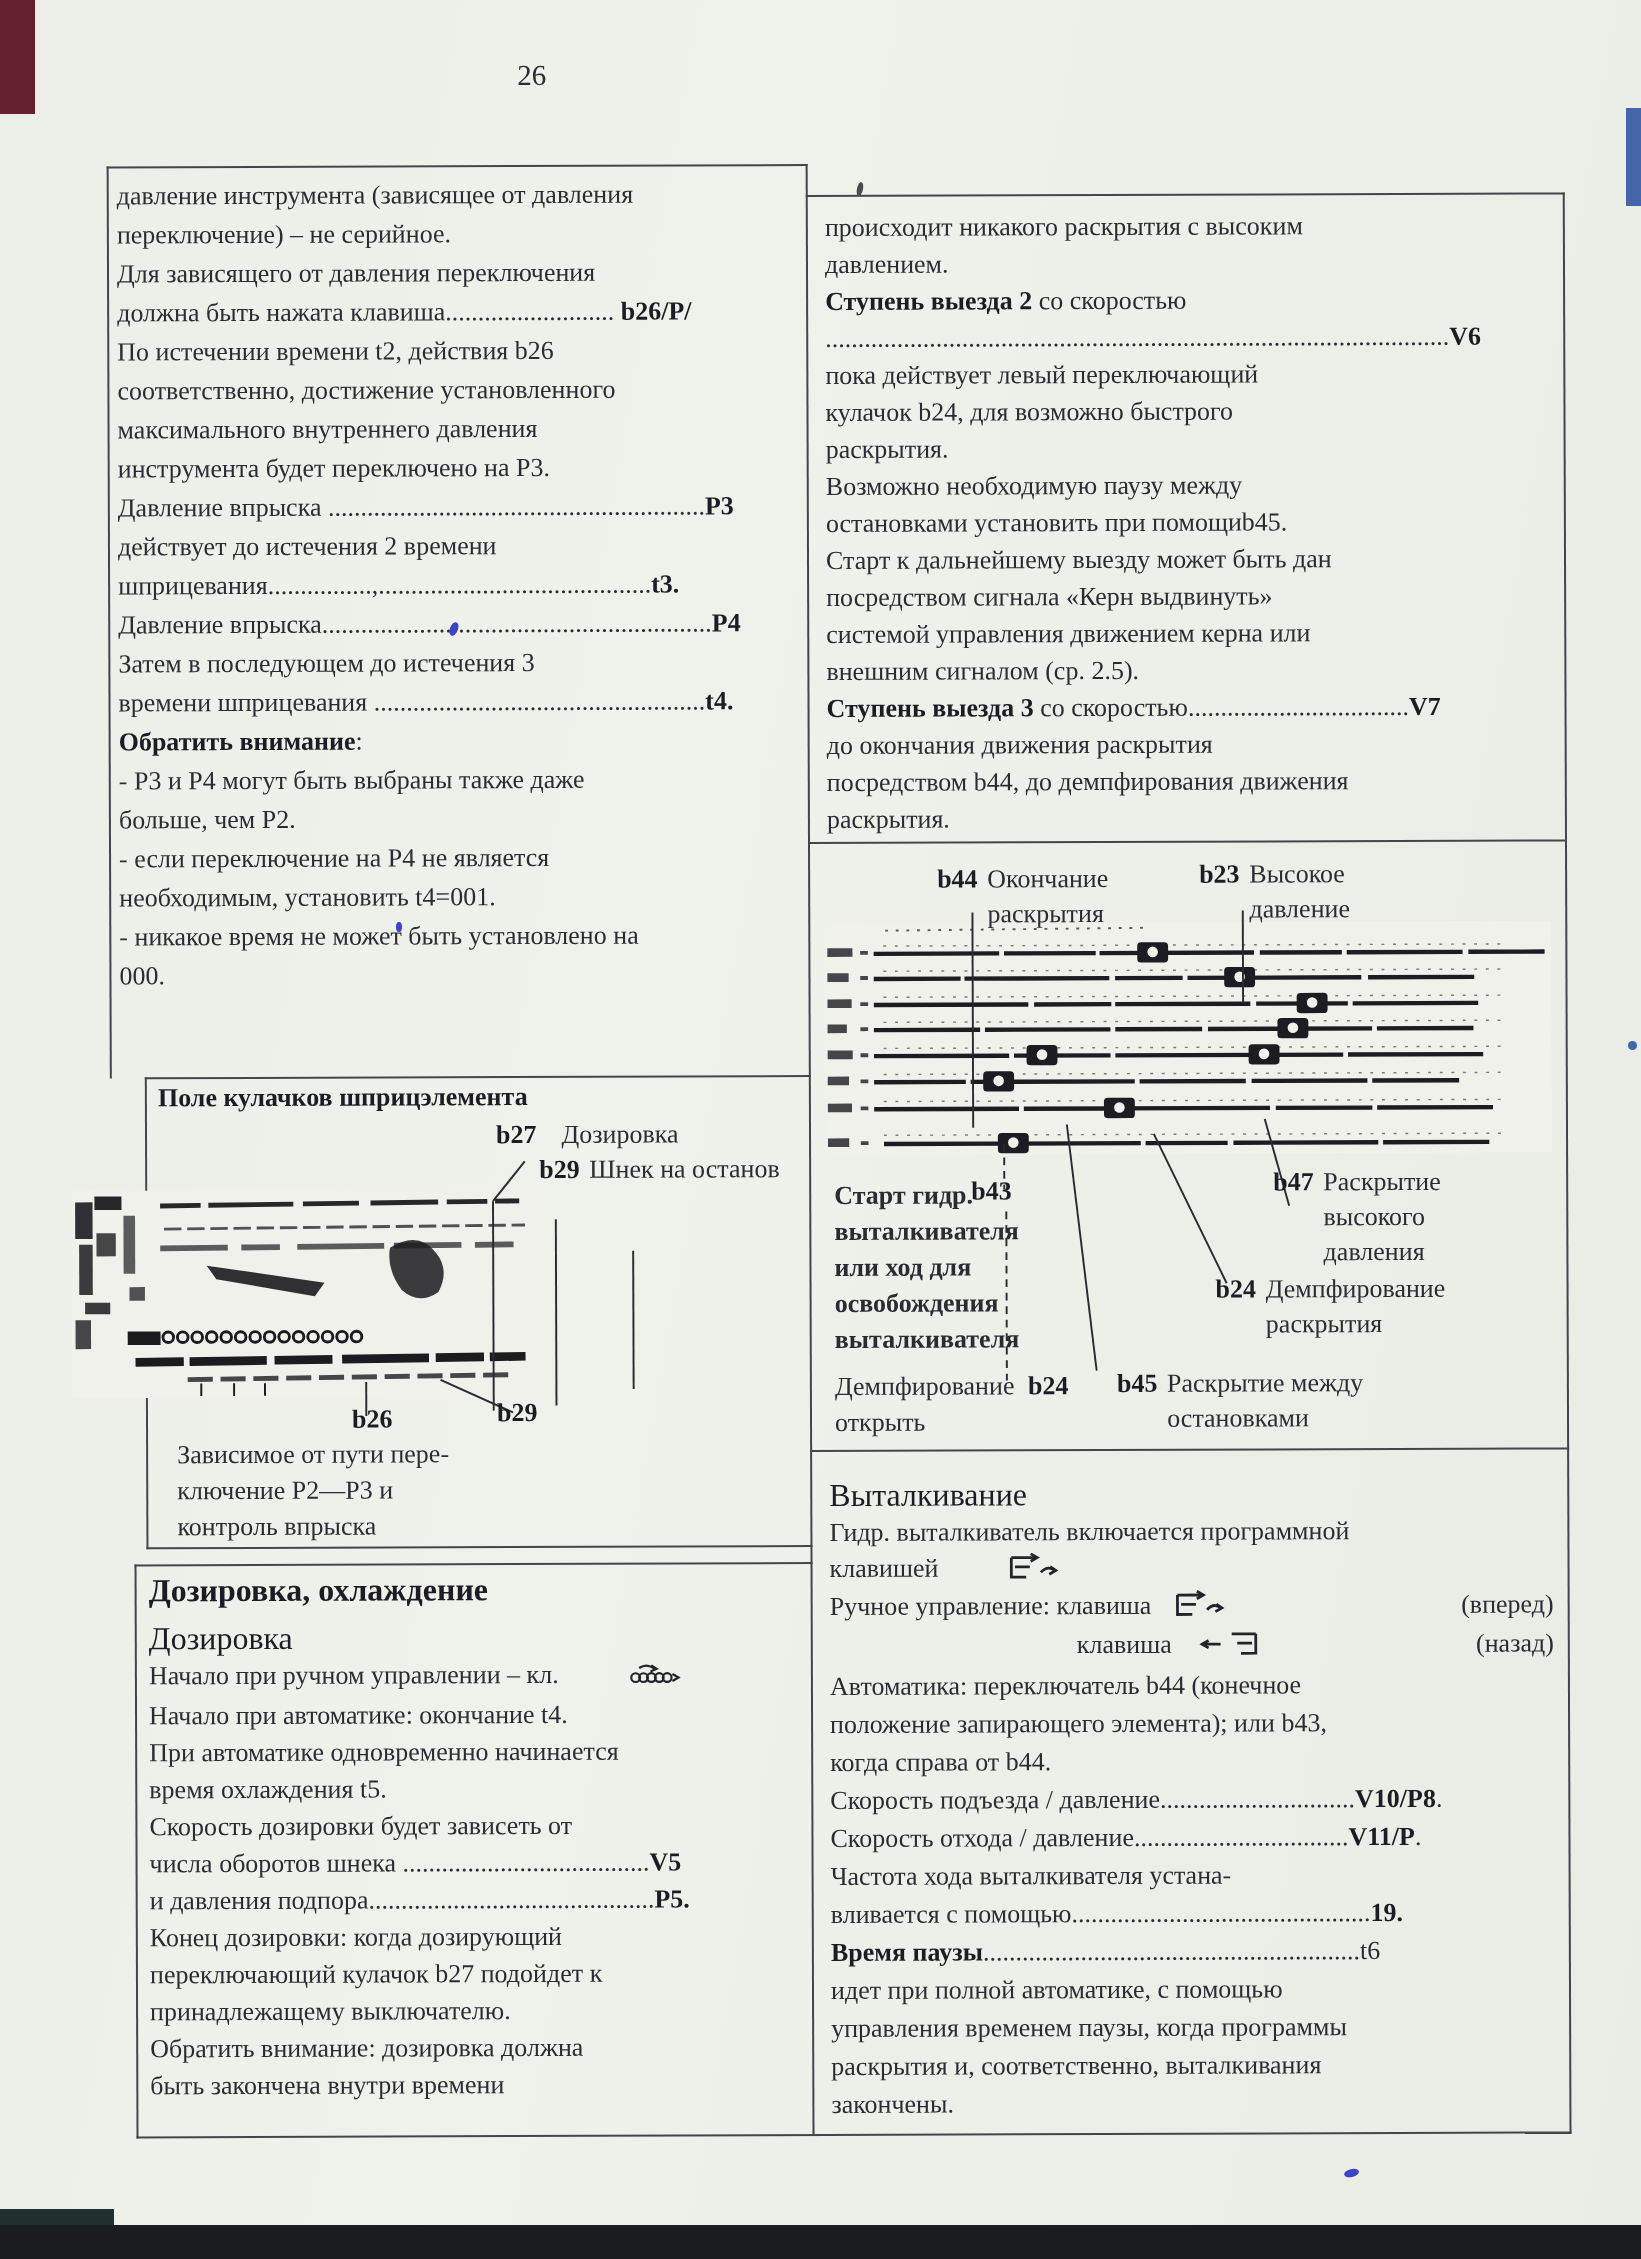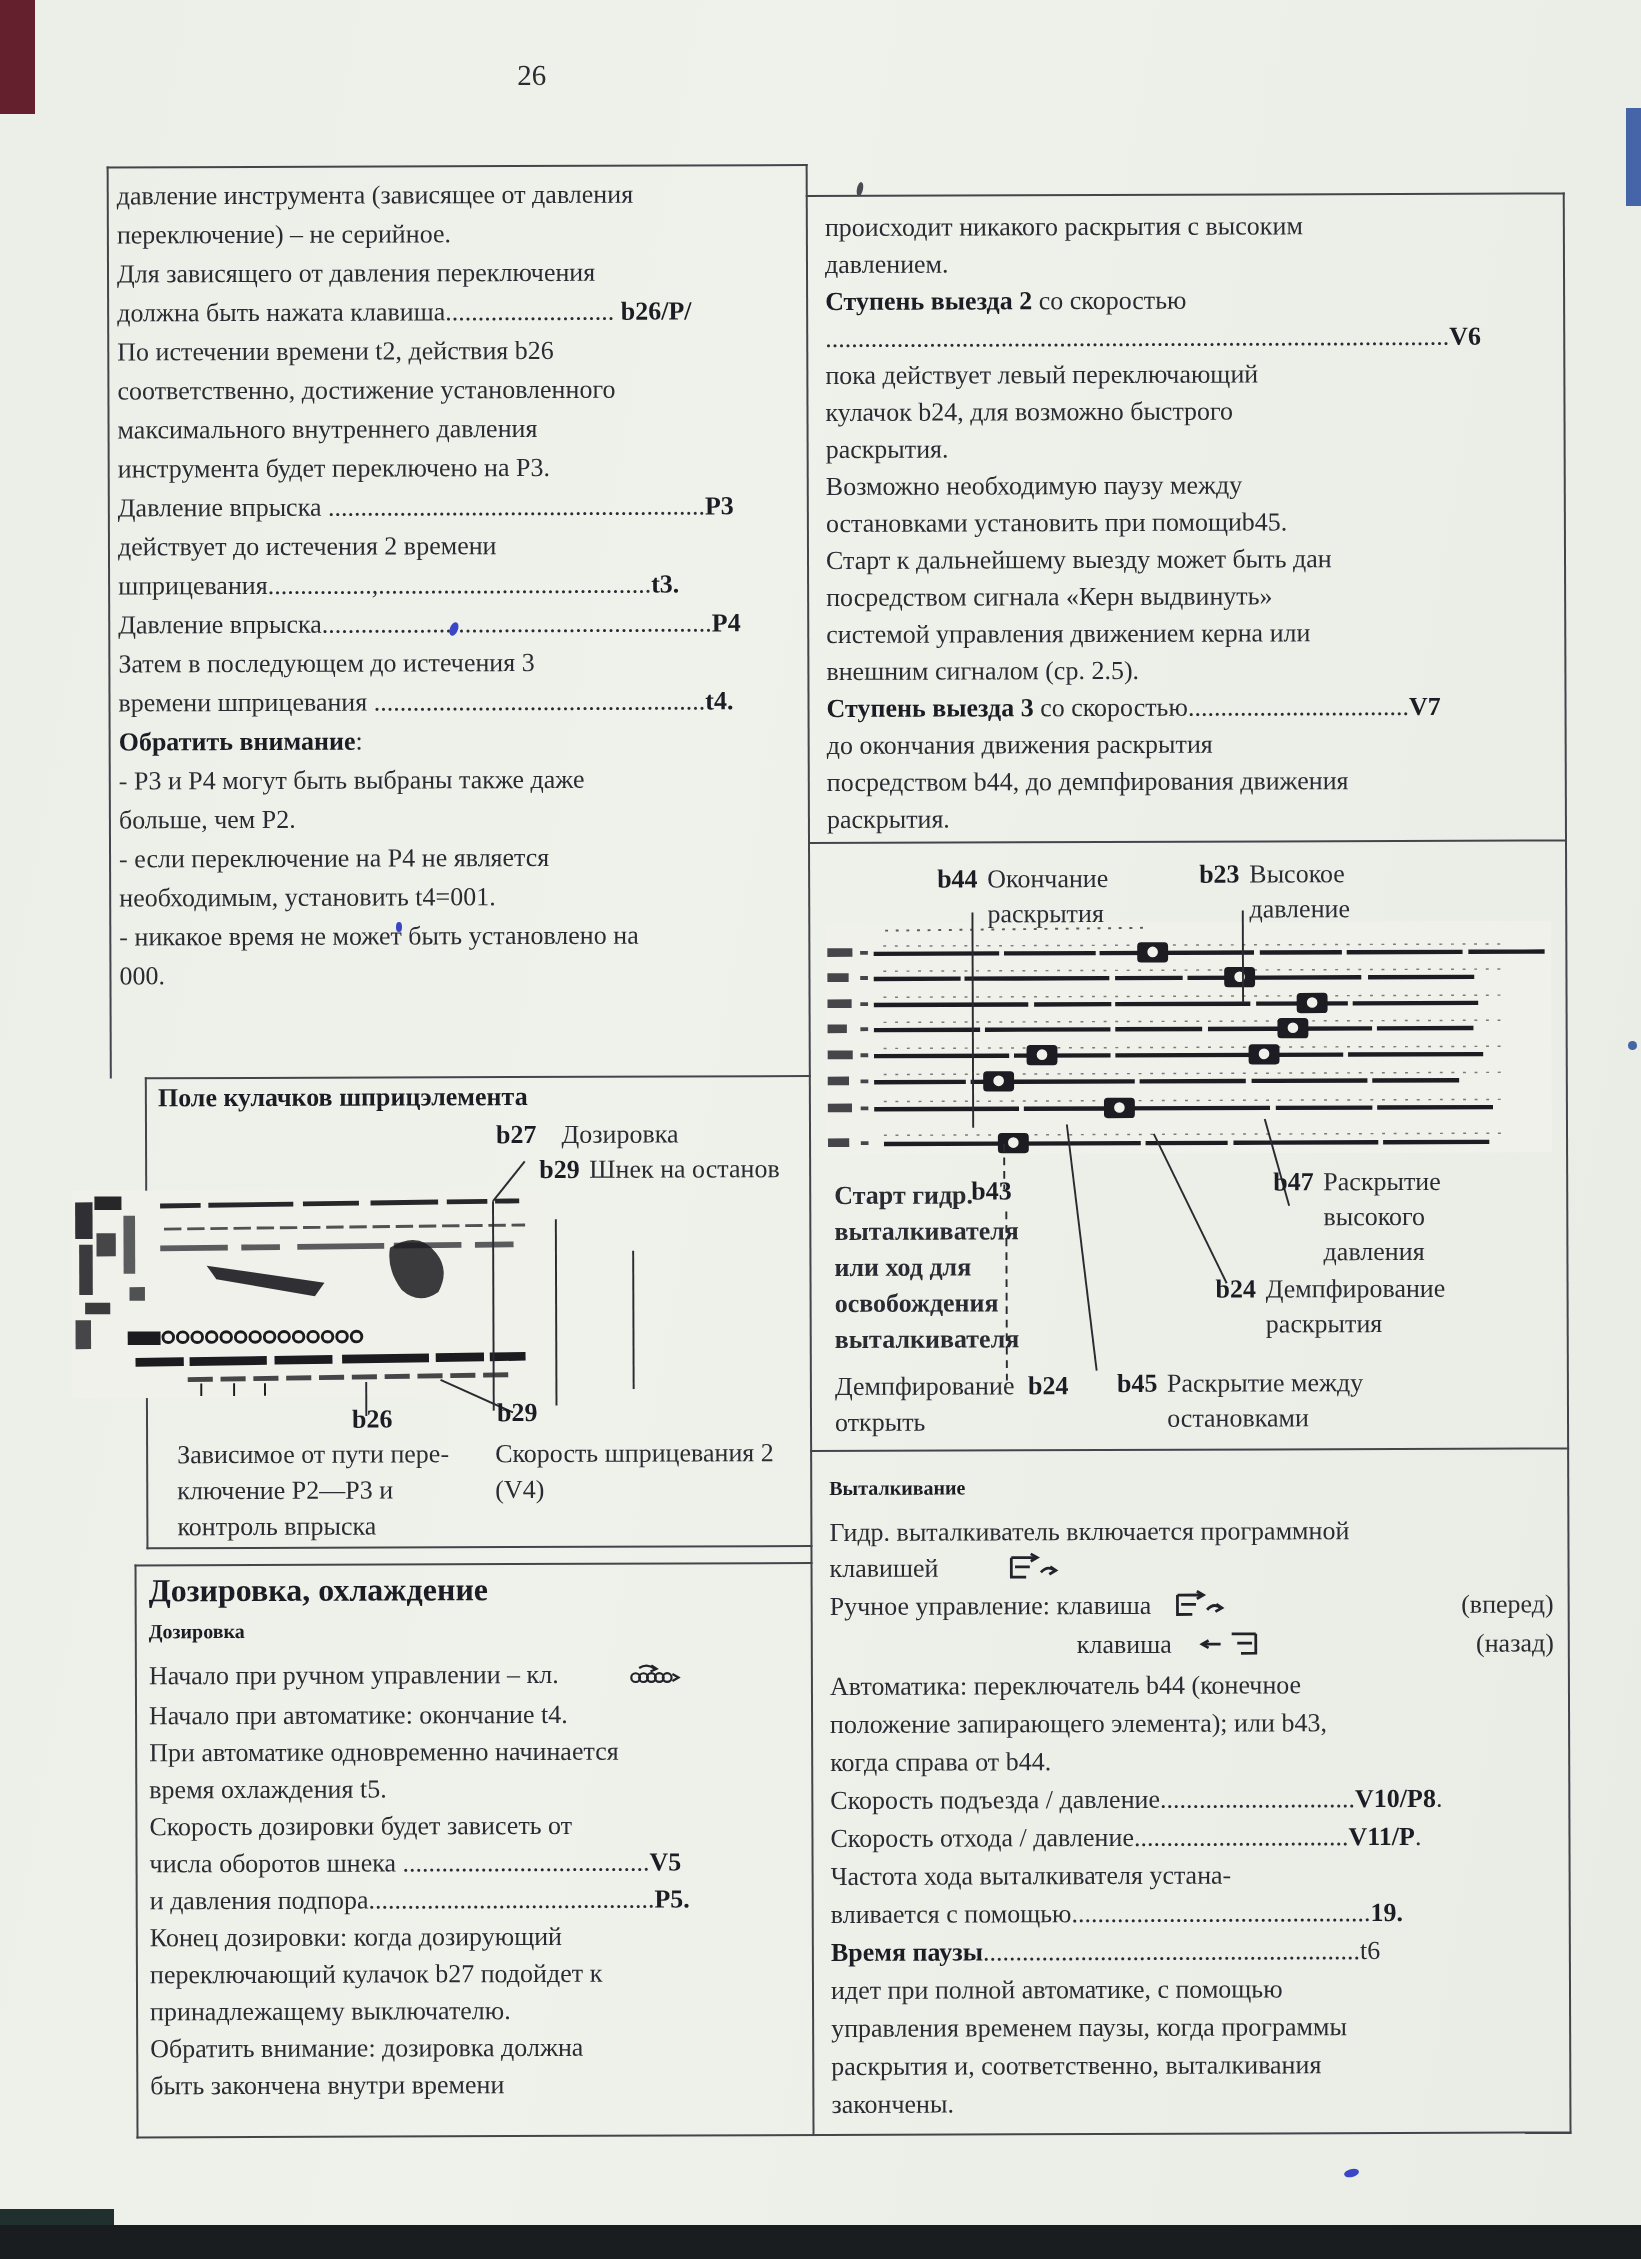--- a/index.html
+++ b/index.html
@@ -13,21 +13,21 @@
   .ln{position:absolute;background:#45444c;z-index:1;}
   .hl{height:1.9px;}
   .vl{width:1.9px;}
   .blk{position:absolute;z-index:3;}
   .tl{white-space:nowrap;}
   .bd{font-weight:bold;color:#1d1c25;}
   .pre{white-space:pre-line;}
   .lblrow{position:absolute;display:flex;gap:9.7px;align-items:flex-start;z-index:4;line-height:35px;}
   .lbl{position:absolute;z-index:4;line-height:36px;}
   .h-big{font-weight:bold;font-size:32px;color:#1d1c25;}
-  .h-mid{font-weight:bold;font-size:20px;color:#1d1c25;}
+  .h-mid{font-weight:normal;font-size:32px;color:#1d1c25;}
   .row{display:flex;align-items:center;}
   .icon{flex:0 0 auto;}
   svg.diag{position:absolute;z-index:2;}
   svg.leaders{position:absolute;z-index:3;pointer-events:none;}
   .artifact{position:absolute;z-index:6;}
   .speck{position:absolute;z-index:6;border-radius:50%;}
   .pagenum{position:absolute;left:521px;top:58px;font-size:29px;z-index:3;}
 </style>
 </head>
 <body>
@@ -137,22 +137,20 @@
     </div>
     <div class="lblrow" style="left:539px;top:1151px;">
       <span class="bd">b29</span>
       <span>Шнек на останов</span>
     </div>
     <div class="lbl bd" style="left:351px;top:1400px;">b26</div>
     <div class="lbl bd" style="left:496px;top:1394px;">b29</div>
     <div class="lbl pre" style="left:176px;top:1435px;">Зависимое от пути пере-
 ключение Р2—Р3 и
 контроль впрыска</div>
-    <div class="lbl pre" style="left:494px;top:1435px;">Скорость шприцевания 2
-(V4)</div>
 
     <div class="blk h-big" style="left:147px;top:1570px;">Дозировка, охлаждение</div>
     <div class="blk h-mid" style="left:147px;top:1618px;">Дозировка</div>
     <div class="blk row" style="left:147px;top:1655px;width:657px;height:37px;">
       <span>Начало при ручном управлении – кл.</span>
       <svg class="icon" style="margin-left:68px;" width="56" height="23" viewBox="0 0 64 26">
         <g stroke="#23222a" fill="none" stroke-width="2.5">
           <path d="M32 7 q-9 -7 -18 -1"></path>
           <path d="M28 3 l6 4 -7 3"></path>
           <circle cx="10" cy="17" r="5"></circle>

